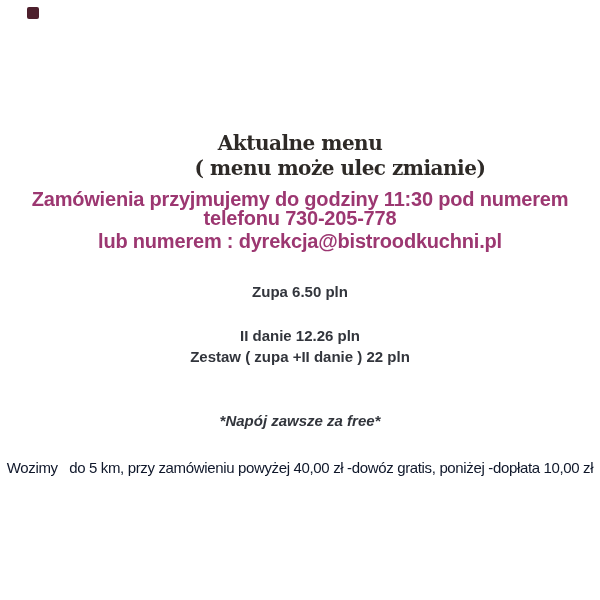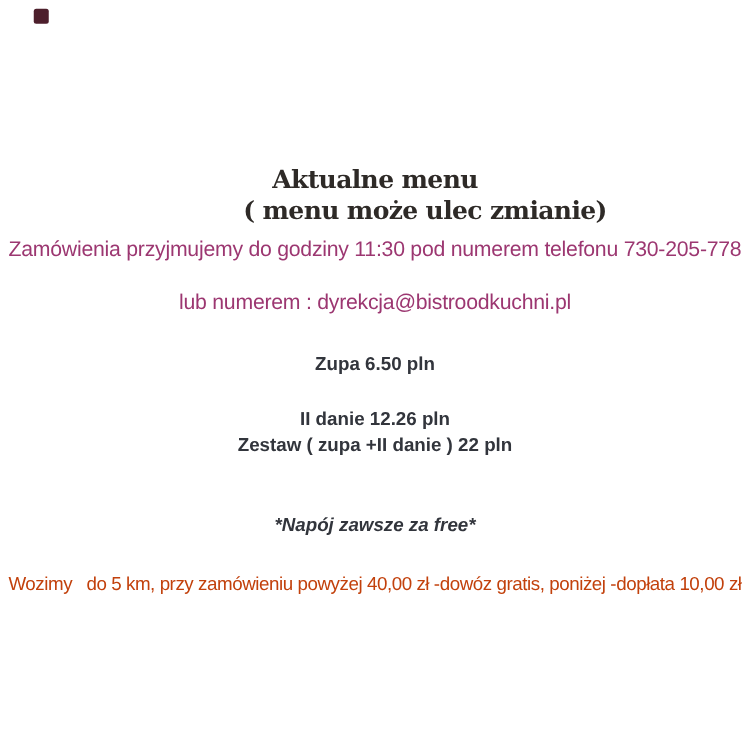--- a/index.html
+++ b/index.html
@@ -26,22 +26,22 @@
     font-family: "DejaVu Serif", "Liberation Serif", serif;
     font-weight: bold;
     font-size: 20px;
     line-height: 25px;
     letter-spacing: -0.5px;
     color: #2e2a27;
   }
   .title-1 { top: 131px; }
   .title-2 { top: 156px; padding-left: 40px; }
   .accent-line {
-    font-weight: normal;
-    font-size: 17px;
+    font-weight: bold;
+    font-size: 20px;
     line-height: 19px;
     letter-spacing: -0.2px;
     color: #9c3771;
   }
   .order-line { top: 190px; }
   .email-line { top: 232px; }
   .menu-item {
     font-weight: bold;
     font-size: 15px;
     line-height: 18px;
@@ -50,21 +50,21 @@
   .item-0 { top: 283px; }
   .item-1 { top: 327px; }
   .item-2 { top: 348px; }
   .item-3 { top: 412px; font-style: italic; }
   .delivery-line {
     top: 458px;
     font-weight: normal;
     font-size: 15px;
     line-height: 19px;
     letter-spacing: -0.35px;
-    color: #c2410c;
+    color: #0f172a;
   }
   .corner-square {
     position: absolute;
     left: 27px;
     top: 7px;
     width: 12px;
     height: 12px;
     border-radius: 2px;
     background: #4d1f2c;
   }

